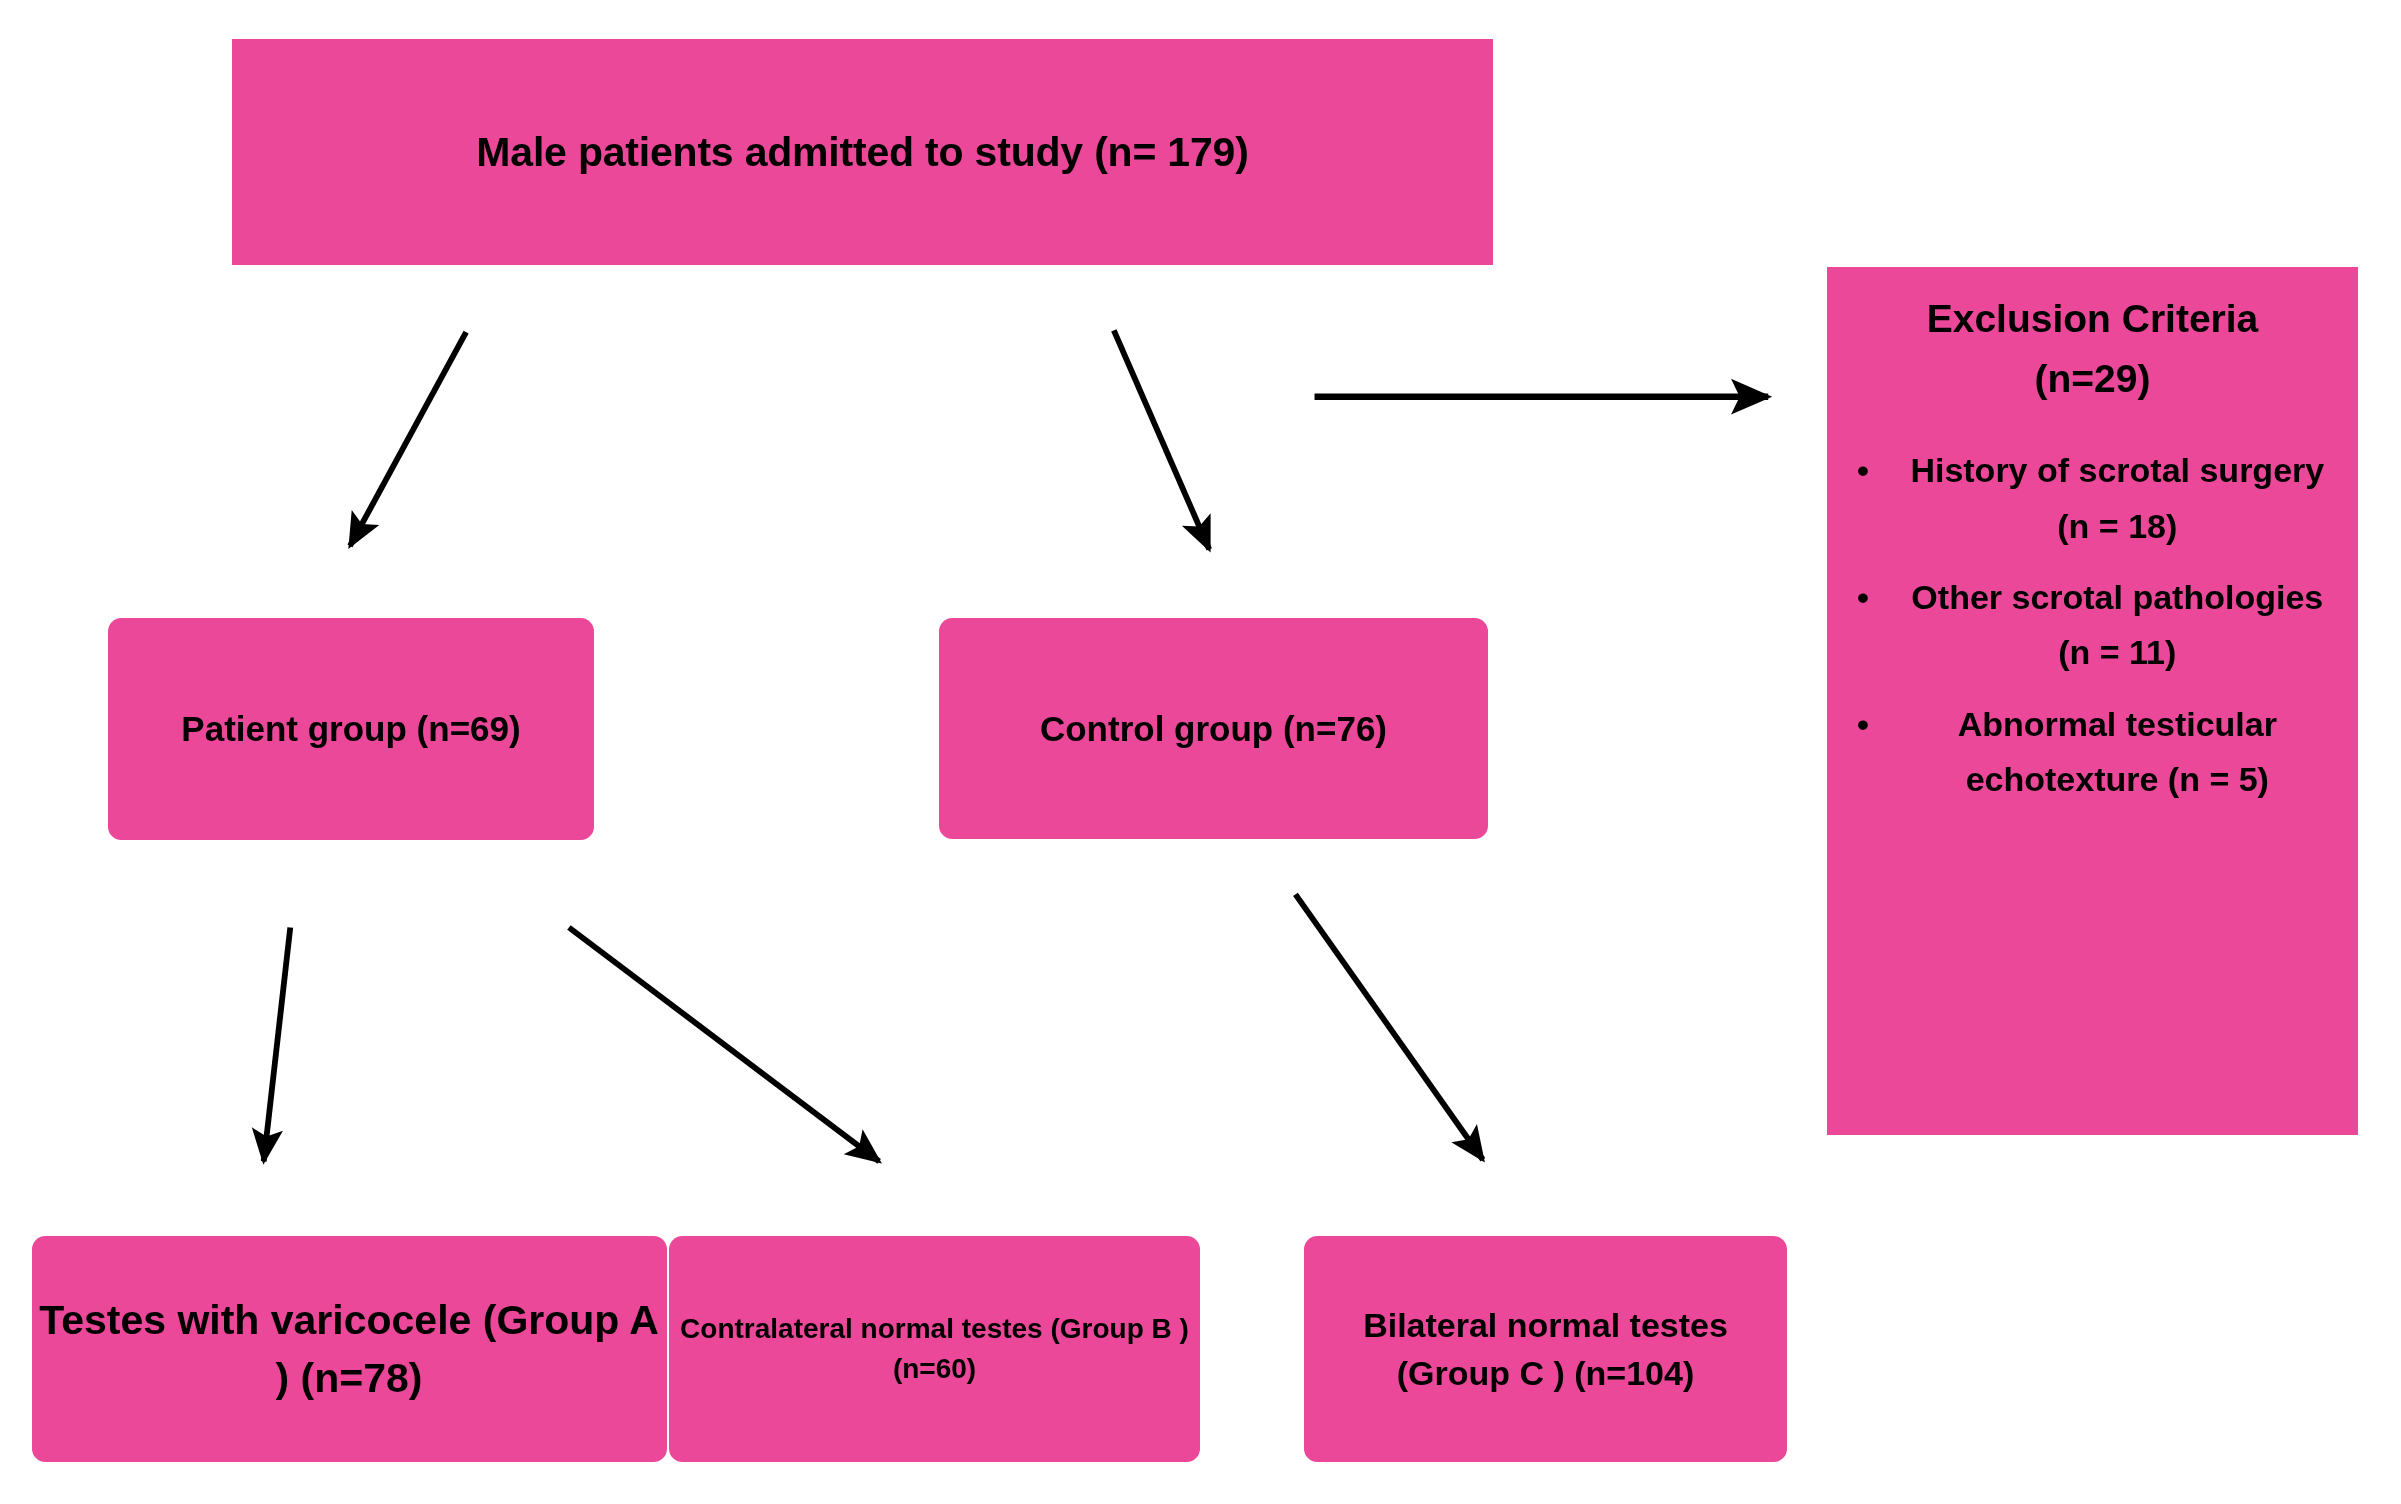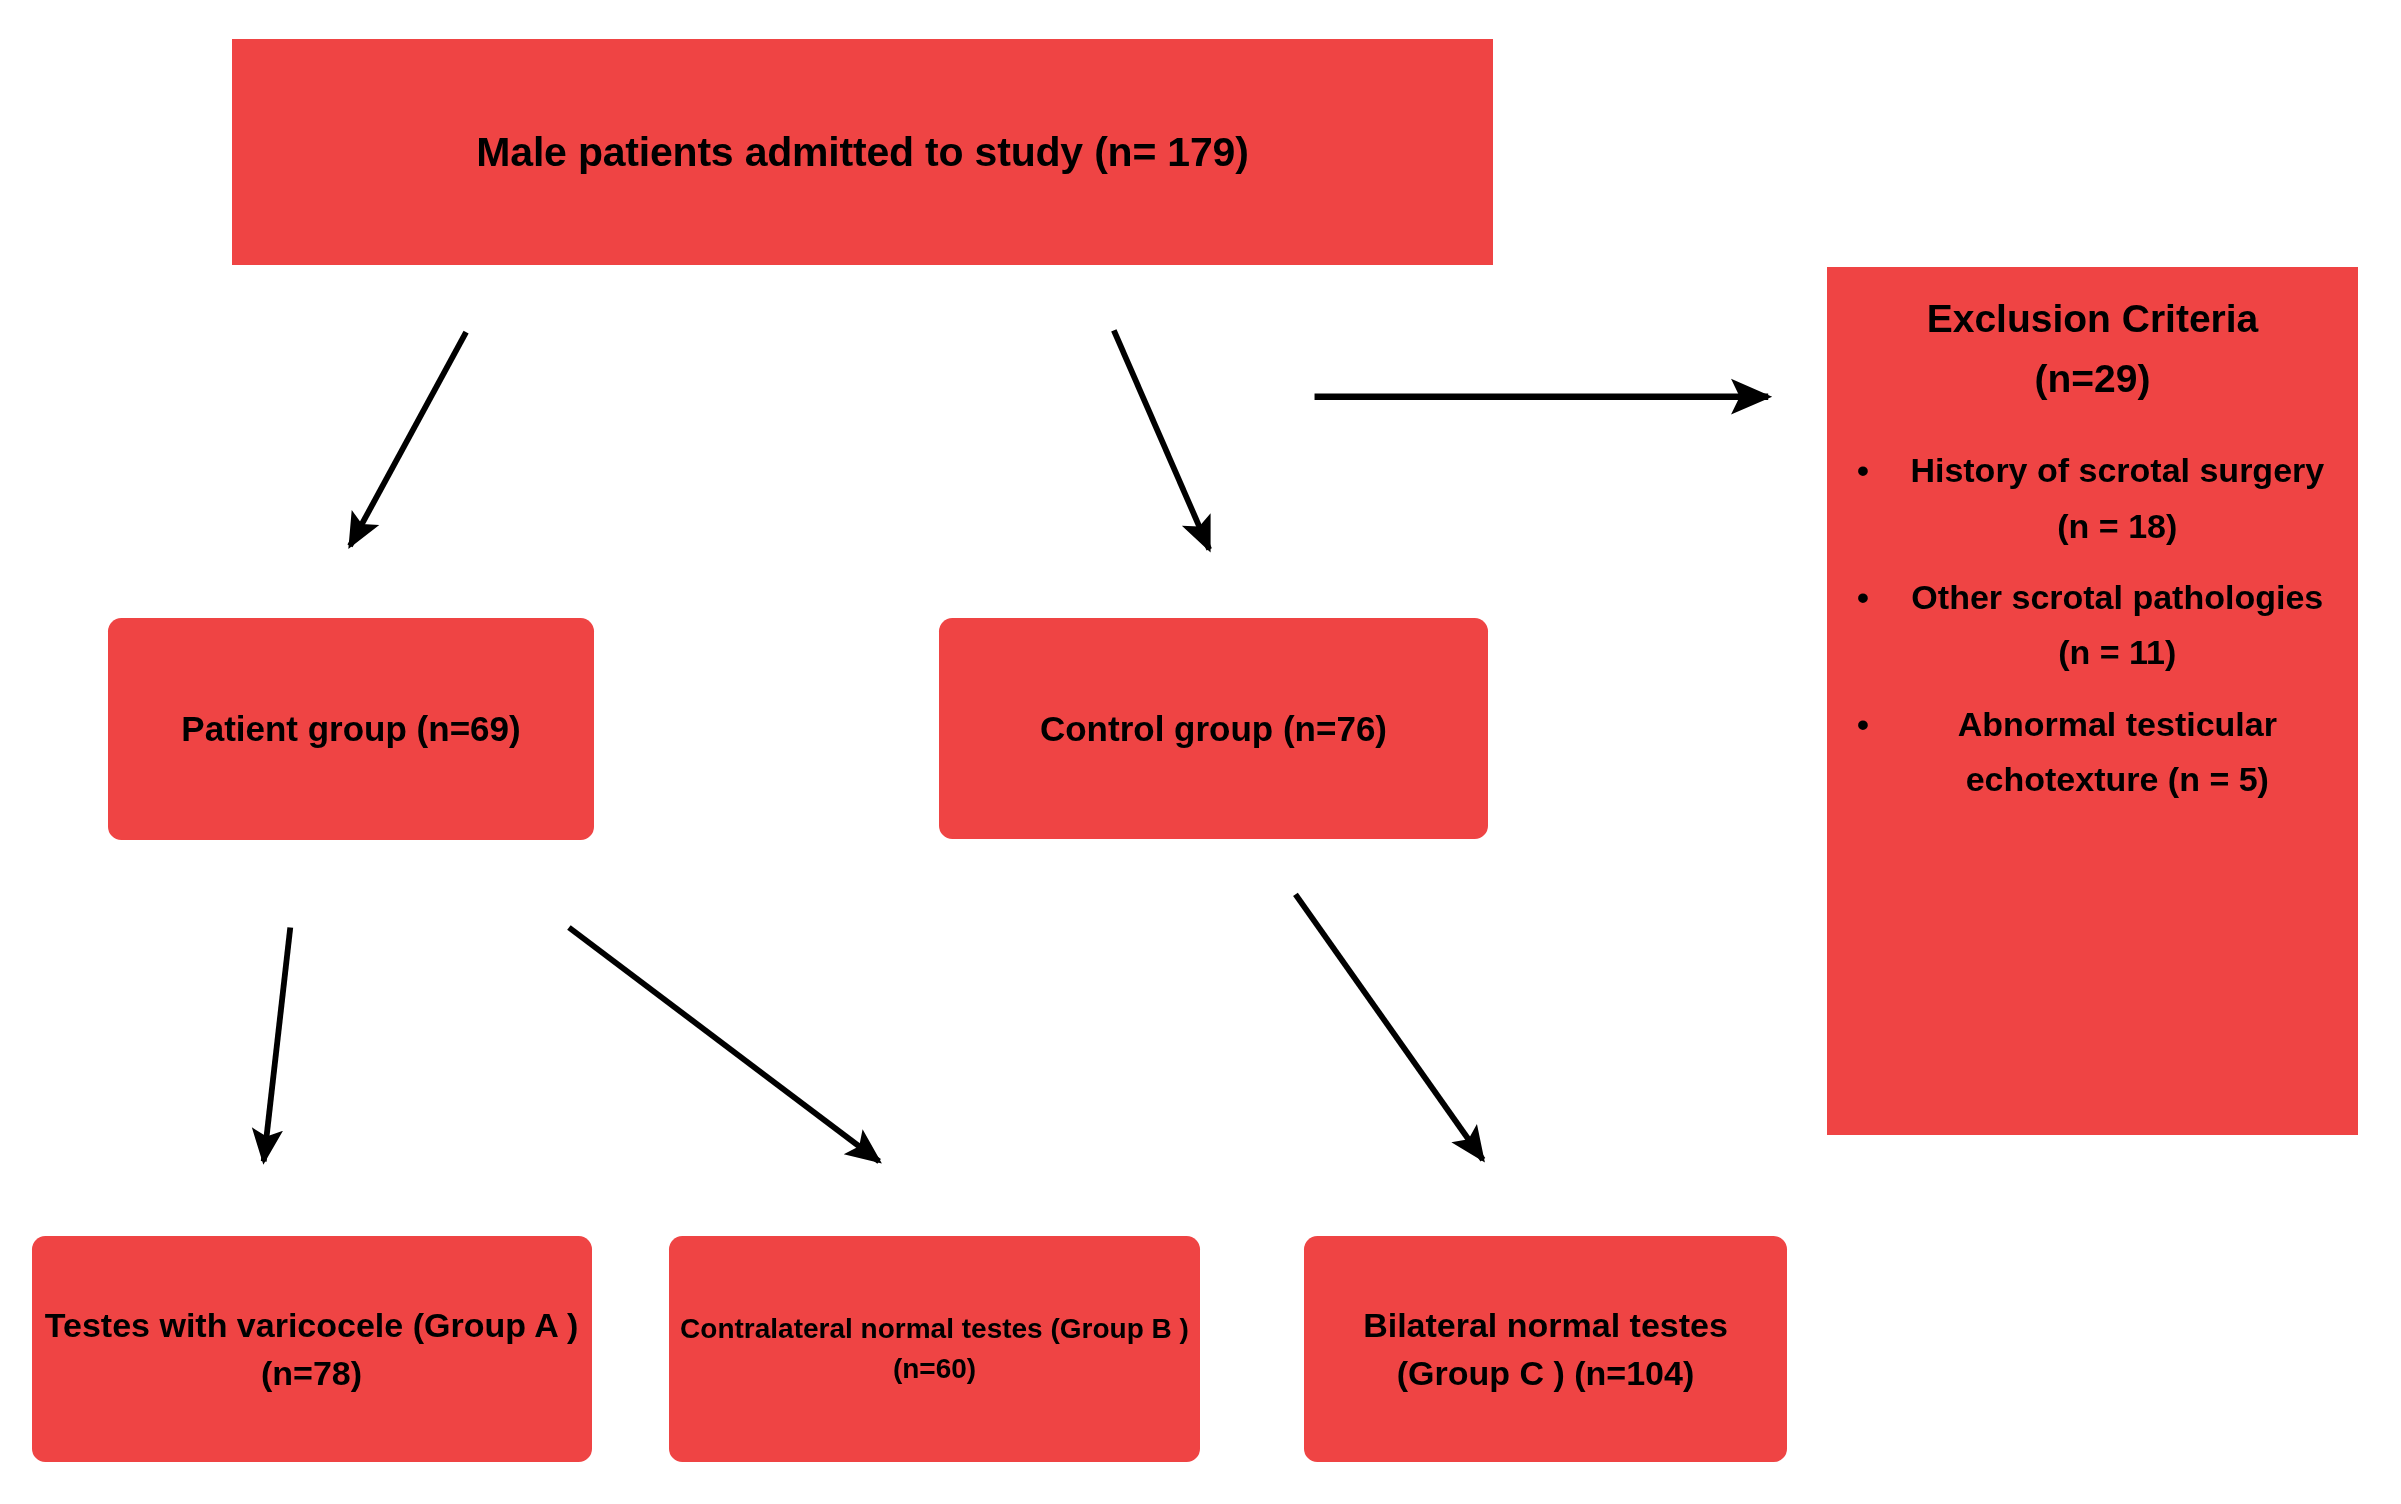--- a/index.html
+++ b/index.html
@@ -10,21 +10,21 @@
   #canvas {
     position: relative;
     width: 2401px;
     height: 1505px;
     background: #ffffff;
     overflow: hidden;
     font-family: "Liberation Sans", sans-serif;
   }
   .node {
     position: absolute;
-    background: #ef4444;
+    background: #ec4899;
     box-sizing: border-box;
     display: flex;
     align-items: center;
     justify-content: center;
     text-align: center;
     color: #000000;
     font-weight: bold;
     line-height: 1.42;
   }
   .node-top {
@@ -47,24 +47,24 @@
     left: 939px;
     top: 618px;
     width: 549px;
     height: 221px;
     border-radius: 13.3px;
     font-size: 35px;
   }
   .node-groupa {
     left: 31.5px;
     top: 1236px;
-    width: 560px;
+    width: 635px;
     height: 226px;
     border-radius: 13.3px;
-    font-size: 34px;
+    font-size: 41px;
   }
   .node-groupb {
     left: 669px;
     top: 1236px;
     width: 531px;
     height: 226px;
     border-radius: 13.3px;
     font-size: 28px;
   }
   .node-groupc {

